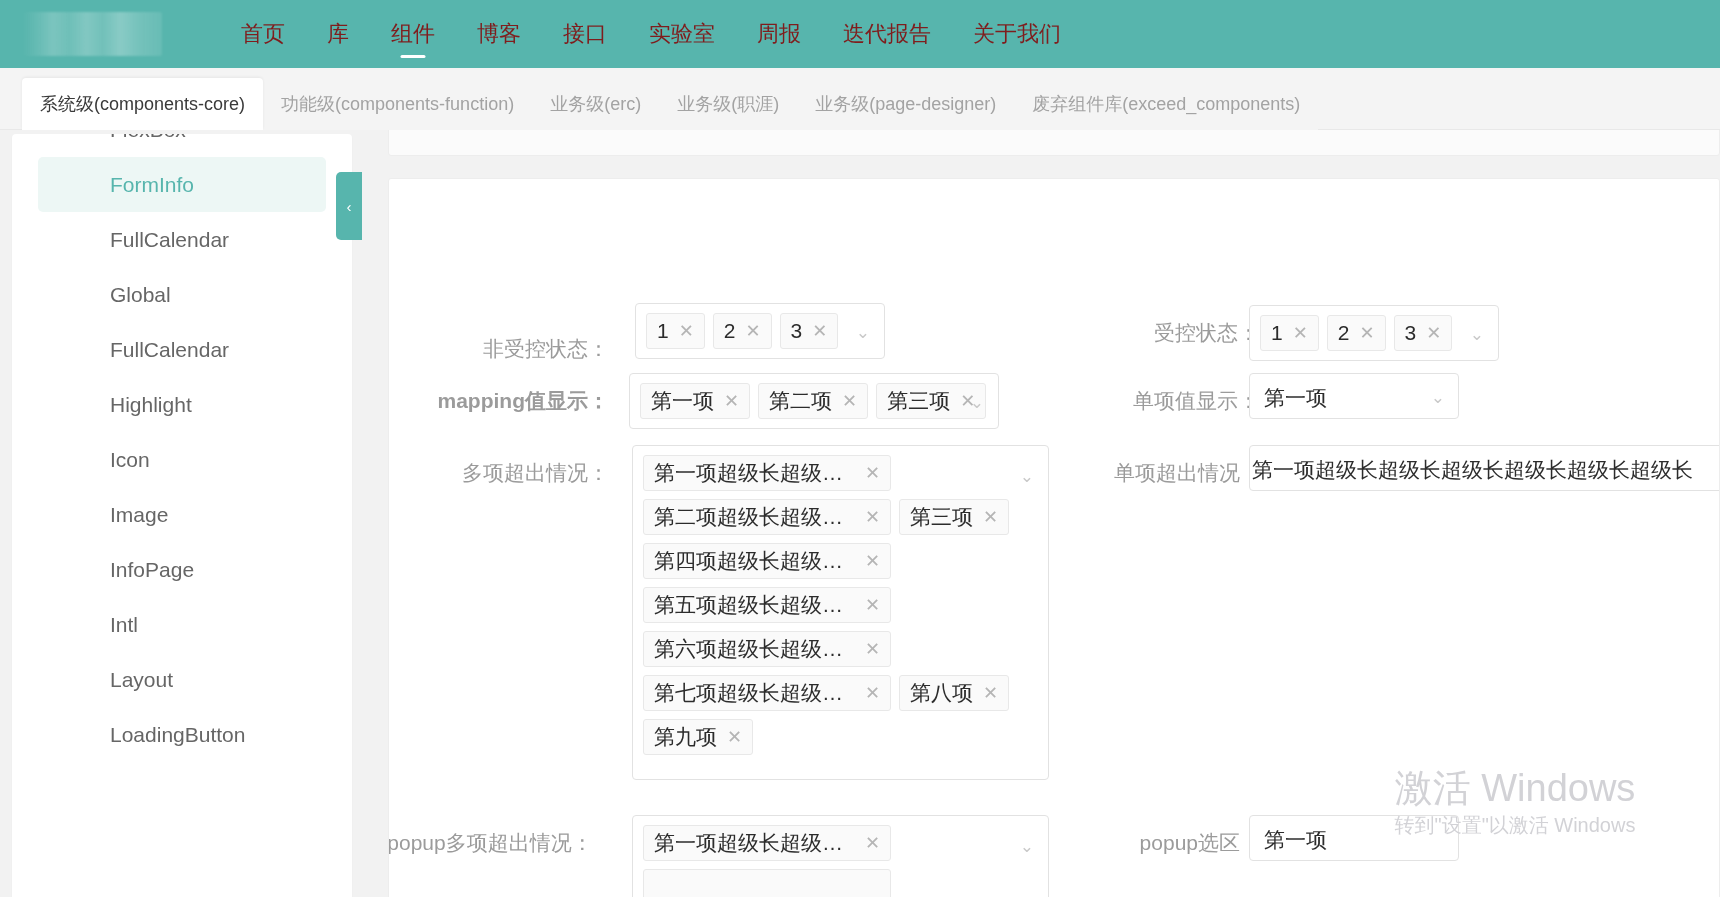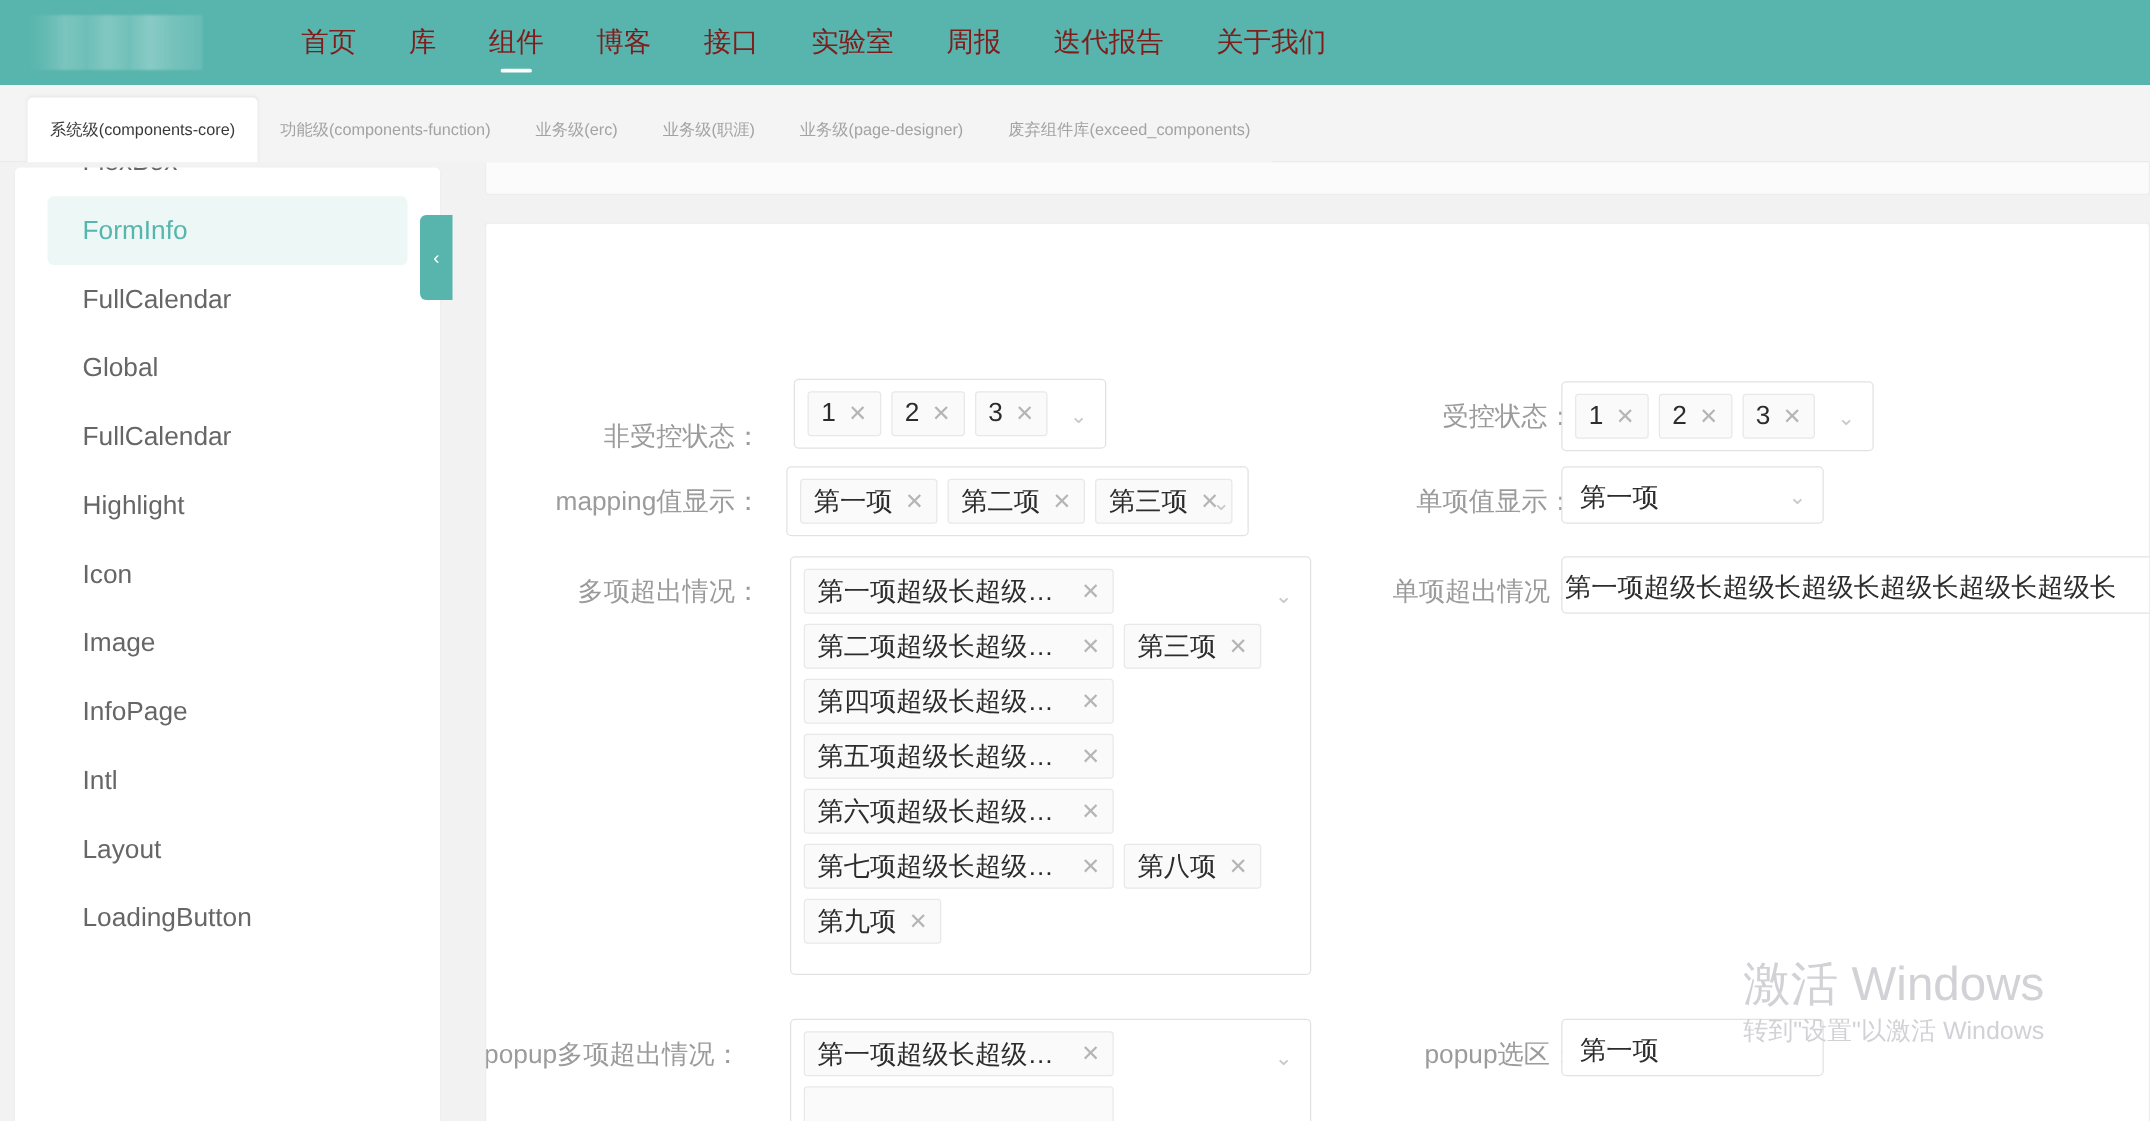--- a/index.html
+++ b/index.html
@@ -62,21 +62,21 @@
   }
   .tabs {
     position: absolute; left: 22px; top: 10px;
     display: flex; align-items: stretch;
     height: 52px;
     background: #f4f4f4;
   }
   .tab {
     display: flex; align-items: center;
     padding: 16px 18px;
-    font-size: 13px;
+    font-size: 18px;
     color: #a3a3a3;
     white-space: nowrap;
     cursor: pointer;
     border-radius: 4px 4px 0 0;
   }
   .tab.active {
     background: #ffffff;
     color: #3a3a3a;
     box-shadow: 0 -1px 3px rgba(0,0,0,.06);
   }
@@ -95,21 +95,21 @@
     background: #ffffff;
     border-radius: 4px 4px 0 0;
     overflow: hidden;
     box-shadow: 0 1px 2px rgba(0,0,0,.04);
   }
   .side-list { position: absolute; left: 0; top: -32px; width: 340px; }
   .side-item {
     height: 55px;
     margin: 0 26px;
     display: flex; align-items: center;
-    padding-left: 28px;
+    padding-left: 72px;
     font-size: 21px;
     color: #666666;
     border-radius: 5px;
     cursor: pointer;
     white-space: nowrap;
   }
   .side-item.active {
     background: #edf7f5;
     color: #57b5ad;
   }
@@ -352,21 +352,21 @@
               <span class="tag">
                   <span>3</span>
                   <span class="tag-x">✕</span>
                 </span>
             </div>
             <span class="caret" style="right:14px; top:20px;">⌄</span>
           </div>
         </div>
 
         <div class="row" style="top:200px;">
-          <div class="label l-col" style="top:8px;">mapping值显示：</div>
+          <div class="label l-col" style="top:8px;font-weight:bold;">mapping值显示：</div>
           <div class="select-box" style="left:240px; top:-6px; width:370px; height:56px;">
             <div class="tagwrap" style="left:0; top:0; width:370px;">
               <span class="tag">
                   <span>第一项</span>
                   <span class="tag-x">✕</span>
                 </span>
               <span class="tag">
                   <span>第二项</span>
                   <span class="tag-x">✕</span>
                 </span>

